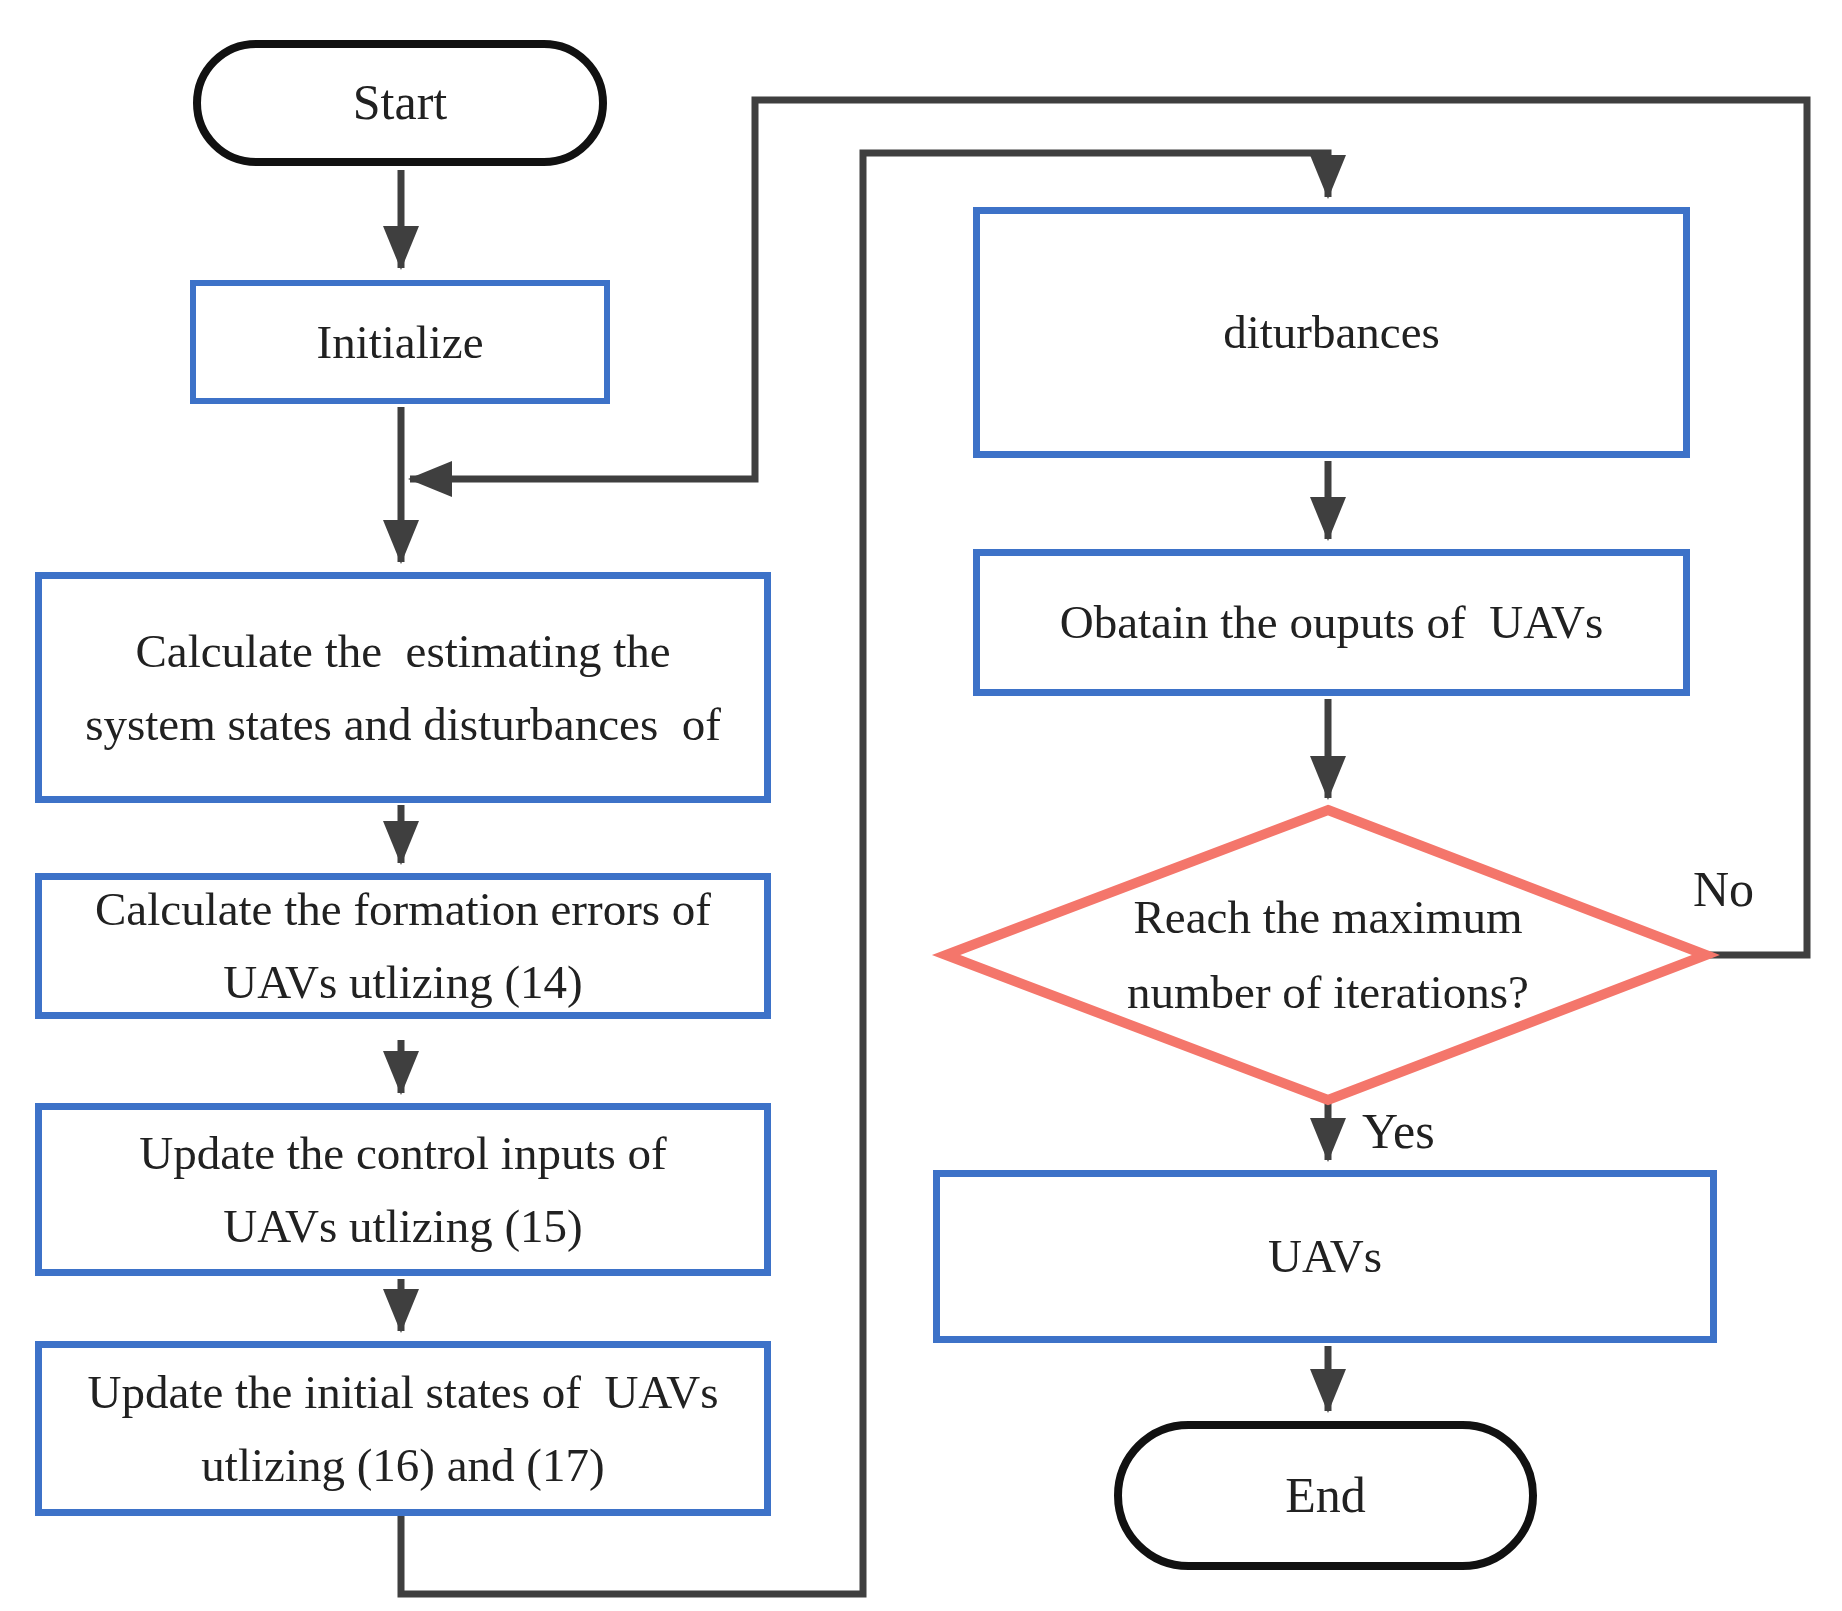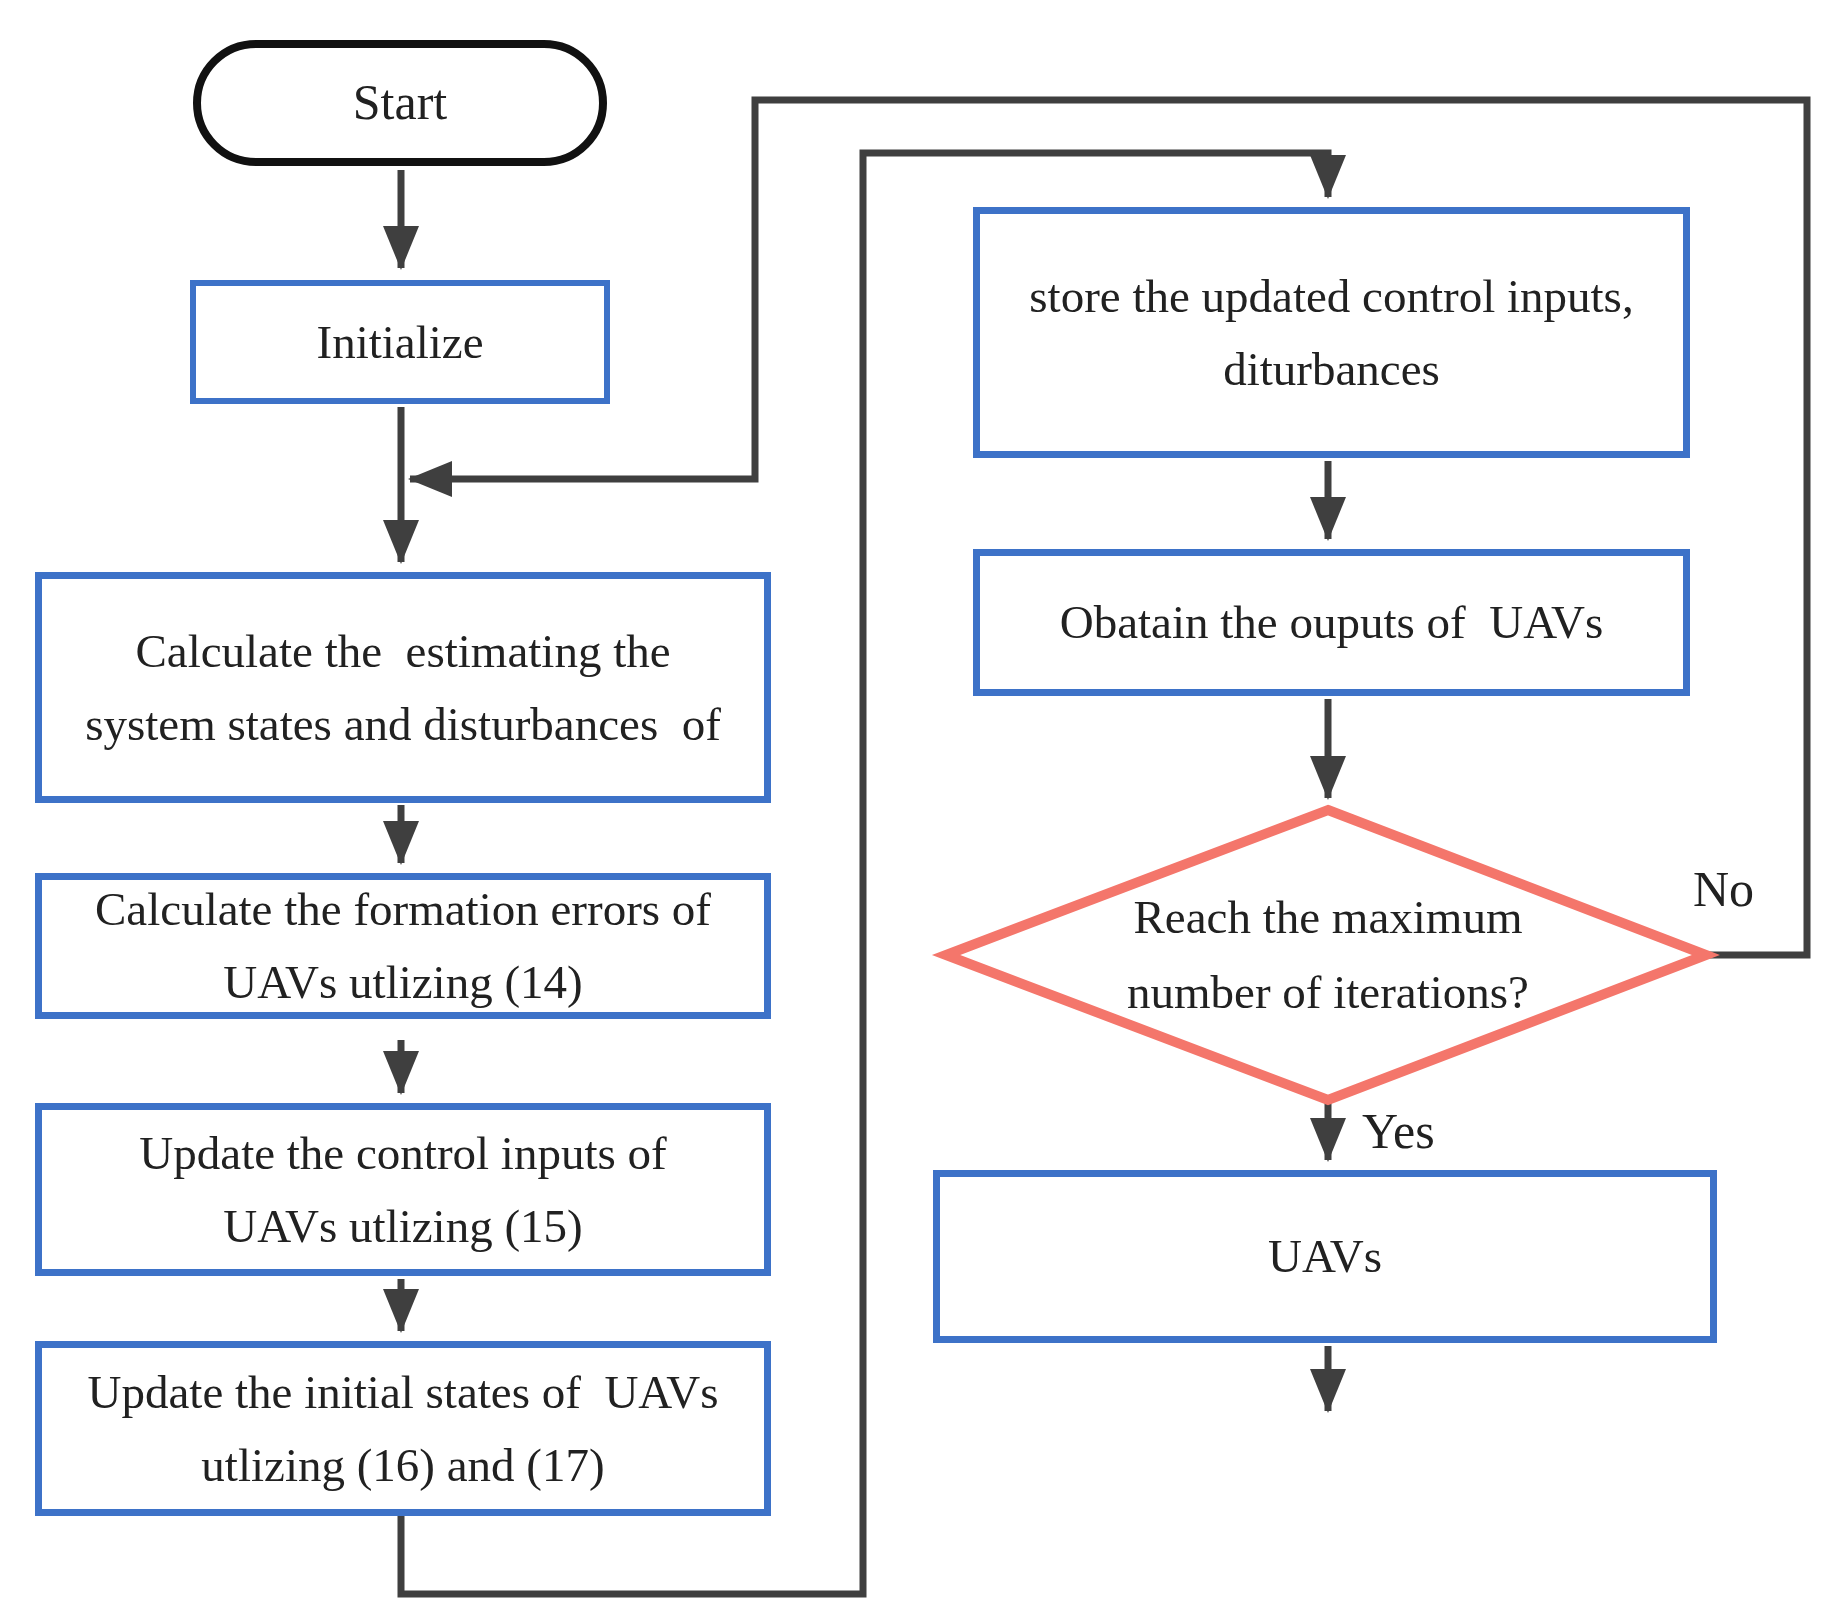--- a/index.html
+++ b/index.html
@@ -106,34 +106,36 @@
     <div class="tline">Update the control inputs of</div>
     <div class="tline">UAVs utlizing (15)</div>
   </div>
 
   <div class="node process" style="left:35px;top:1341px;width:736px;height:175px;">
     <div class="tline">Update the initial states of  UAVs</div>
     <div class="tline">utlizing (16) and (17)</div>
   </div>
 
   <div class="node process" style="left:973px;top:207px;width:717px;height:251px;">
-    <div class="tline">store the updated control inputs,</div>
     <div class="tline">diturbances</div>
   </div>
 
   <div class="node process" style="left:973px;top:549px;width:717px;height:147px;">
     <div class="tline">Obatain the ouputs of  UAVs</div>
   </div>
 
   <div class="decision-label" style="left:1003px;top:860px;width:650px;height:190px;">
     <div class="tline">Reach the maximum</div>
     <div class="tline">number of iterations?</div>
   </div>
 
   <div class="node process" style="left:933px;top:1170px;width:784px;height:173px;">
     <div class="tline">UAVs</div>
   </div>
 
+  <div class="node terminal" style="left:1114px;top:1421px;width:423px;height:149px;">
+    <div class="tline">End</div>
+  </div>
 
   <div class="edge-label" style="left:1362px;top:1102px;">Yes</div>
   <div class="edge-label" style="left:1693px;top:860px;">No</div>
 
 </div>
 
 </body></html>

